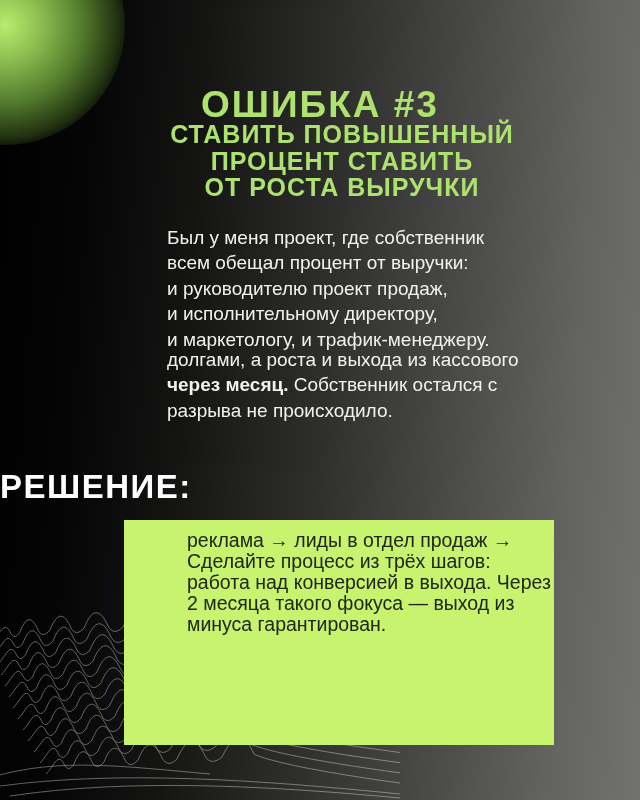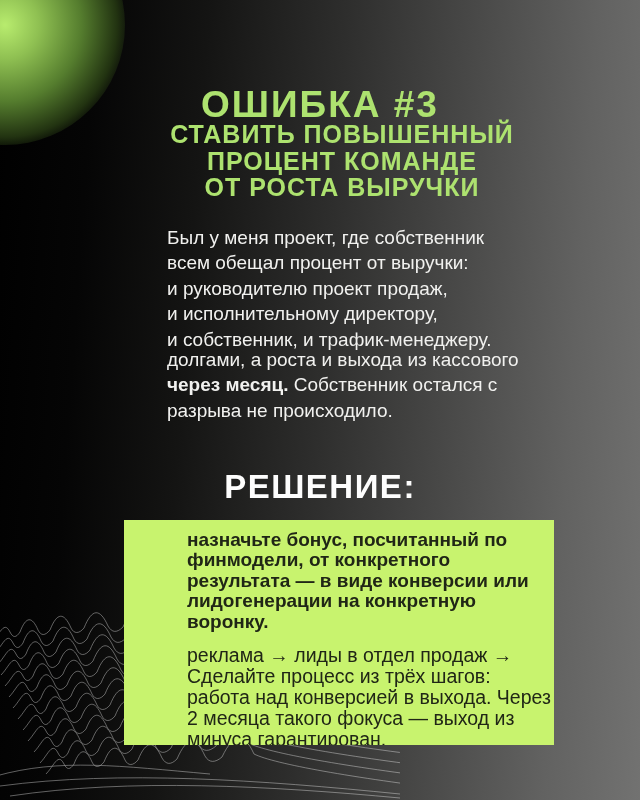--- a/index.html
+++ b/index.html
@@ -32,21 +32,21 @@
   .para{
     position:absolute;left:123px;width:440px;
     color:#f1f1ef;font-size:19px;line-height:25.4px;font-weight:normal;
   }
   .para1{top:225px;}
   .para2{top:347px;}
   .tl,.pline{white-space:pre;padding-left:44px;}
   .b{font-weight:bold;}
   .solution-heading{
     position:absolute;top:468px;left:0;right:0;
-    text-align:center;color:#fdfdfd;
+    color:#fdfdfd;
     font-size:33px;font-weight:bold;letter-spacing:1.5px;
   }
   .card{
     position:absolute;left:124px;top:520px;width:430px;height:225px;
     background:#c8f36e;color:#202616;z-index:3;
     box-sizing:border-box;padding:10px 14px 8px 19px;overflow:hidden;
   }
   .card-bold{font-size:19px;line-height:20.4px;font-weight:bold;margin:0 0 13px 0;}
   .card-reg{font-size:19.5px;line-height:21px;font-weight:normal;margin:0;}
 </style>
@@ -80,48 +80,41 @@
       <path d="M-4,168 C60,150 120,158 210,166"></path>
     </g>
   </svg>
 
   <div class="content">
 
     <div class="title">ОШИБКА #3</div>
 
     <div class="subtitle">
         <div class="tl">СТАВИТЬ ПОВЫШЕННЫЙ</div>
-        <div class="tl">ПРОЦЕНТ КОМАНДЕ</div>
+        <div class="tl">ПРОЦЕНТ СТАВИТЬ</div>
         <div class="tl">ОТ РОСТА ВЫРУЧКИ</div>
       </div>
 
     <div class="para para1">
         <div class="tl">Был у меня проект, где собственник</div>
         <div class="tl">всем обещал процент от выручки:</div>
         <div class="tl">и руководителю проект продаж,</div>
         <div class="tl">и исполнительному директору,</div>
-        <div class="tl">и собственник, и трафик-менеджеру.</div>
+        <div class="tl">и маркетологу, и трафик-менеджеру.</div>
       </div>
 
     <div class="para para2">
       <div class="pline"><span>долгами, а роста и выхода из кассового</span></div>
       <div class="pline"><span class="b">через месяц.</span><span> Собственник остался с</span></div>
       <div class="pline"><span>разрыва не происходило.</span></div>
     </div>
 
     <div class="solution-heading">РЕШЕНИЕ:</div>
 
     <div class="card">
-      <div class="card-bold">
-          <div class="tl">назначьте бонус, посчитанный по</div>
-          <div class="tl">финмодели, от конкретного</div>
-          <div class="tl">результата — в виде конверсии или</div>
-          <div class="tl">лидогенерации на конкретную</div>
-          <div class="tl">воронку.</div>
-        </div>
       <div class="card-reg">
           <div class="tl">реклама → лиды в отдел продаж →</div>
           <div class="tl">Сделайте процесс из трёх шагов:</div>
           <div class="tl">работа над конверсией в выхода. Через</div>
           <div class="tl">2 месяца такого фокуса — выход из</div>
           <div class="tl">минуса гарантирован.</div>
         </div>
     </div>
 
   </div>

